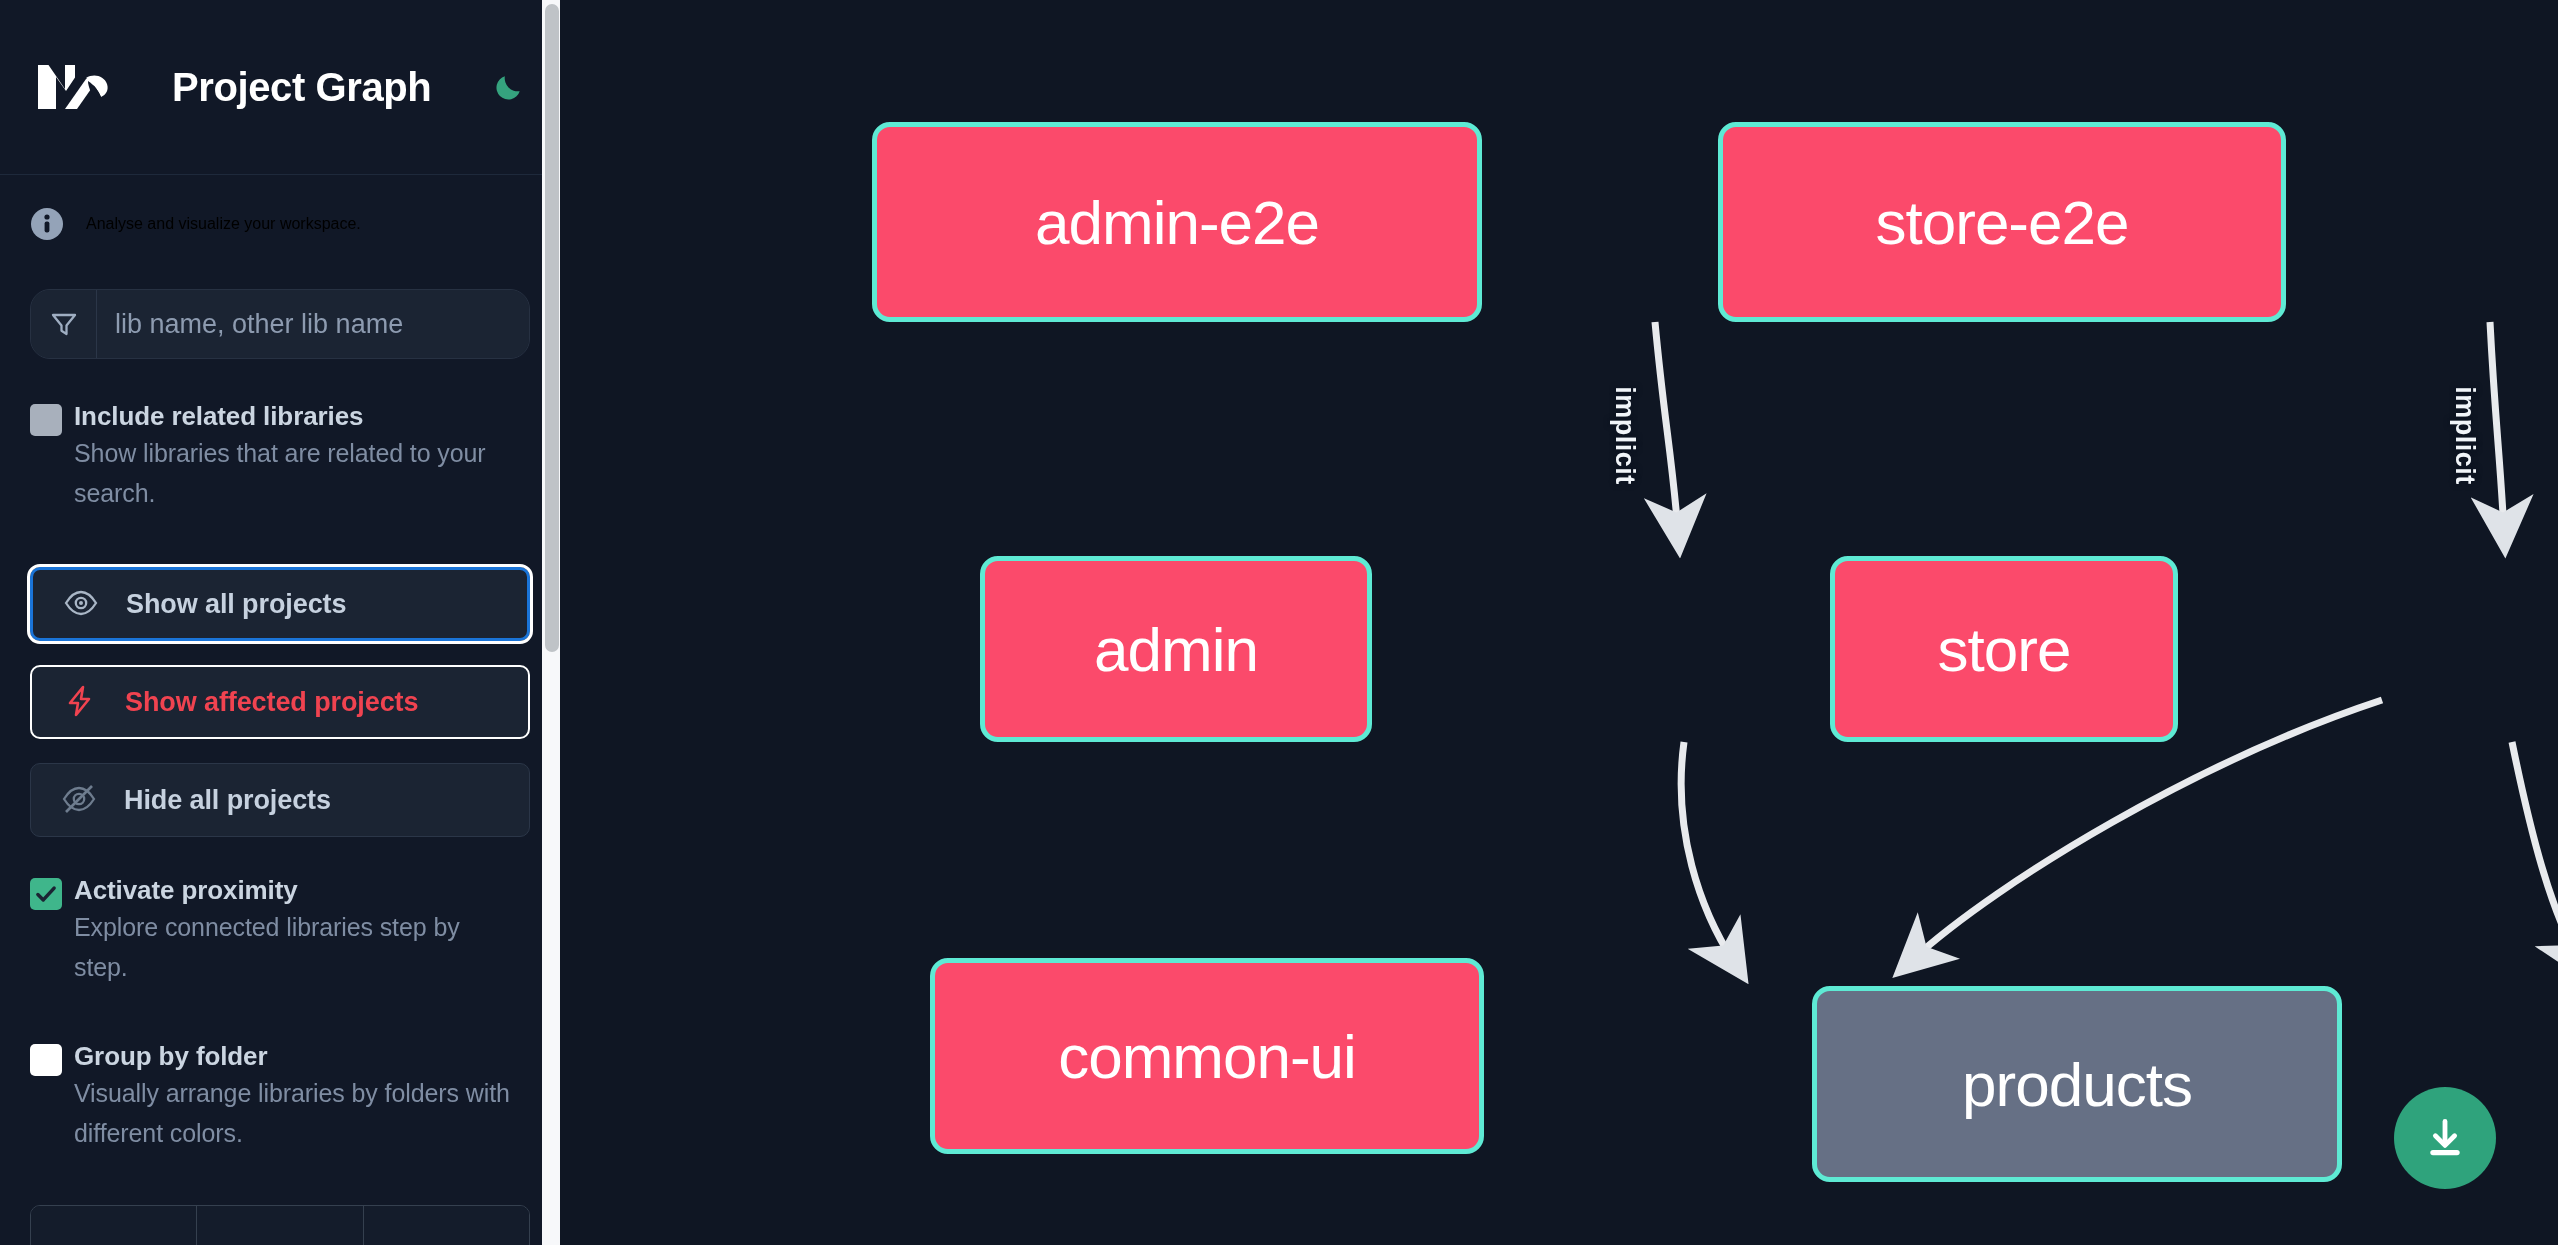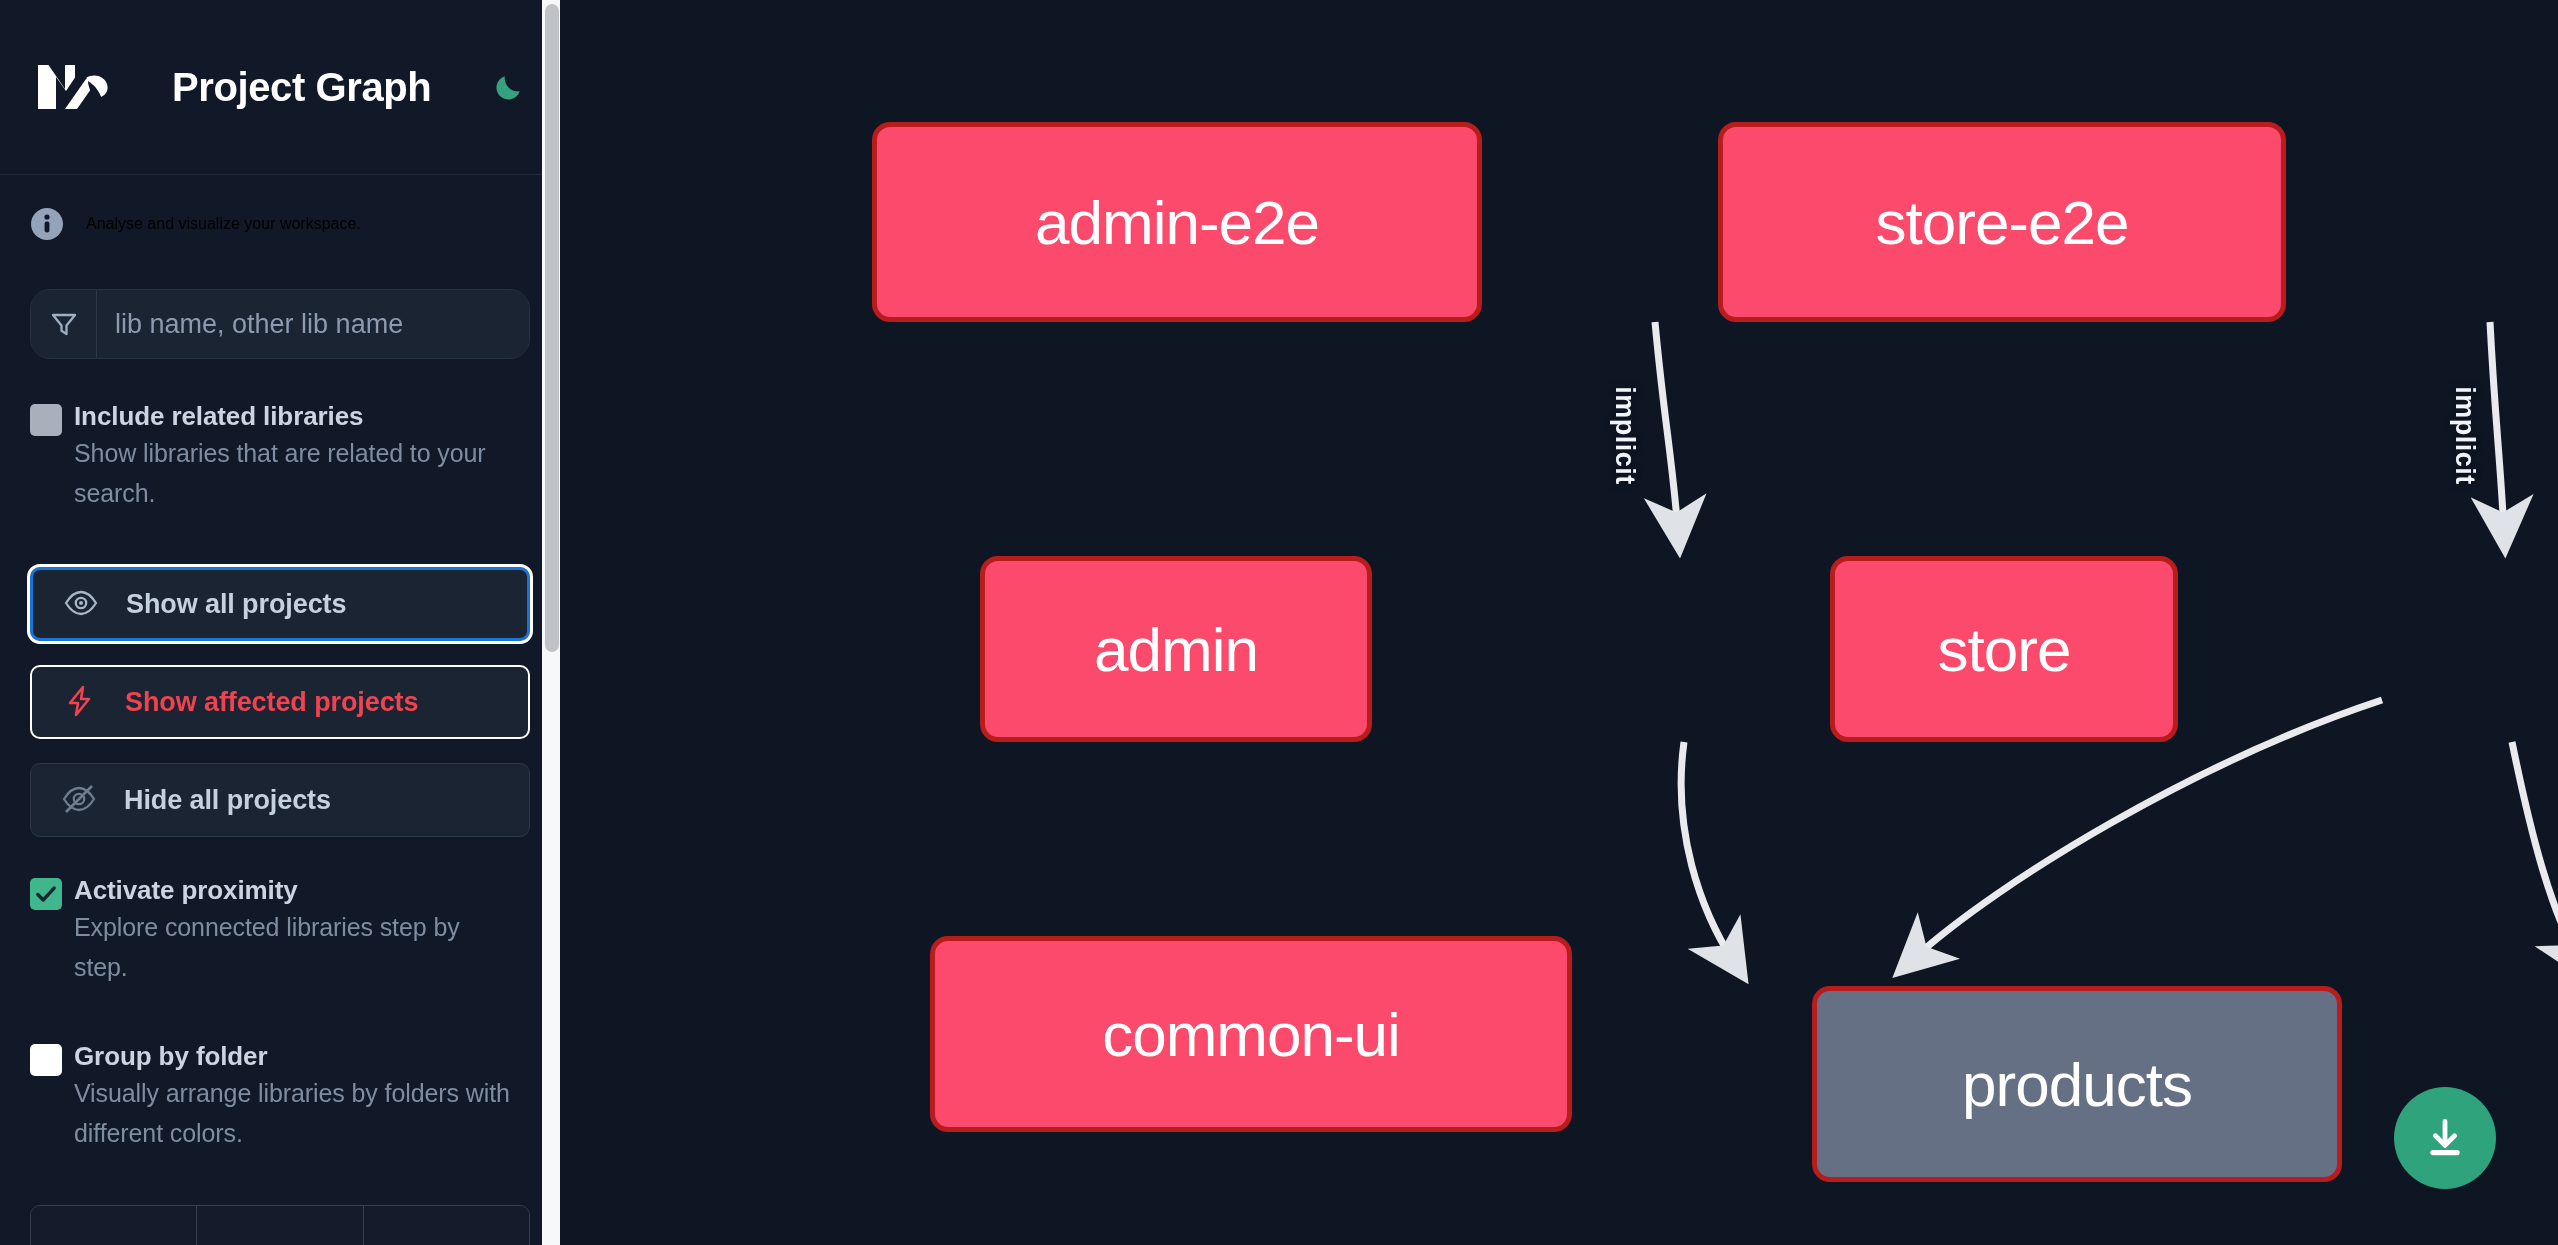--- a/index.html
+++ b/index.html
@@ -142,21 +142,21 @@
   #graph {
     position: relative;
     flex: 1; height: 1245px;
     background: #0F1623;
     overflow: hidden;
   }
   #graph-svg { position: absolute; inset: 0; width: 100%; height: 100%; }
   .gnode {
     position: absolute;
     border-radius: 18px;
-    border: 5px solid #b91c1c;
+    border: 5px solid #5eead4;
     display: flex; align-items: center; justify-content: center;
     cursor: pointer;
   }
   .gnode.pink { background: #FB4A6B; }
   .gnode.gray { background: #667085; }
   .gnode-label {
     color: #FFFFFF;
     font-size: 62px;
     letter-spacing: -1px;
     white-space: nowrap;
@@ -328,21 +328,21 @@
     </div>
     <div class="gnode pink" style="left:1158px; top:122px;  width:568px; height:200px;">
       <span class="gnode-label">store-e2e</span>
     </div>
     <div class="gnode pink" style="left:420px;  top:556px;  width:392px; height:186px;">
       <span class="gnode-label">admin</span>
     </div>
     <div class="gnode pink" style="left:1270px; top:556px;  width:348px; height:186px;">
       <span class="gnode-label">store</span>
     </div>
-    <div class="gnode pink" style="left:370px;  top:936px;  width:642px; height:196px;align-items:center;">
+    <div class="gnode pink" style="left:370px;  top:958px;  width:554px; height:196px;align-items:center;">
       <span class="gnode-label">common-ui</span>
     </div>
     <div class="gnode gray" style="left:1252px; top:986px;  width:530px; height:196px;">
       <span class="gnode-label">products</span>
     </div>
 
     <div class="edge-label" style="left:1015px; top:420px;">implicit</div>
     <div class="edge-label" style="left:1855px; top:420px;">implicit</div>
 
     <button id="download-fab" aria-label="download">

